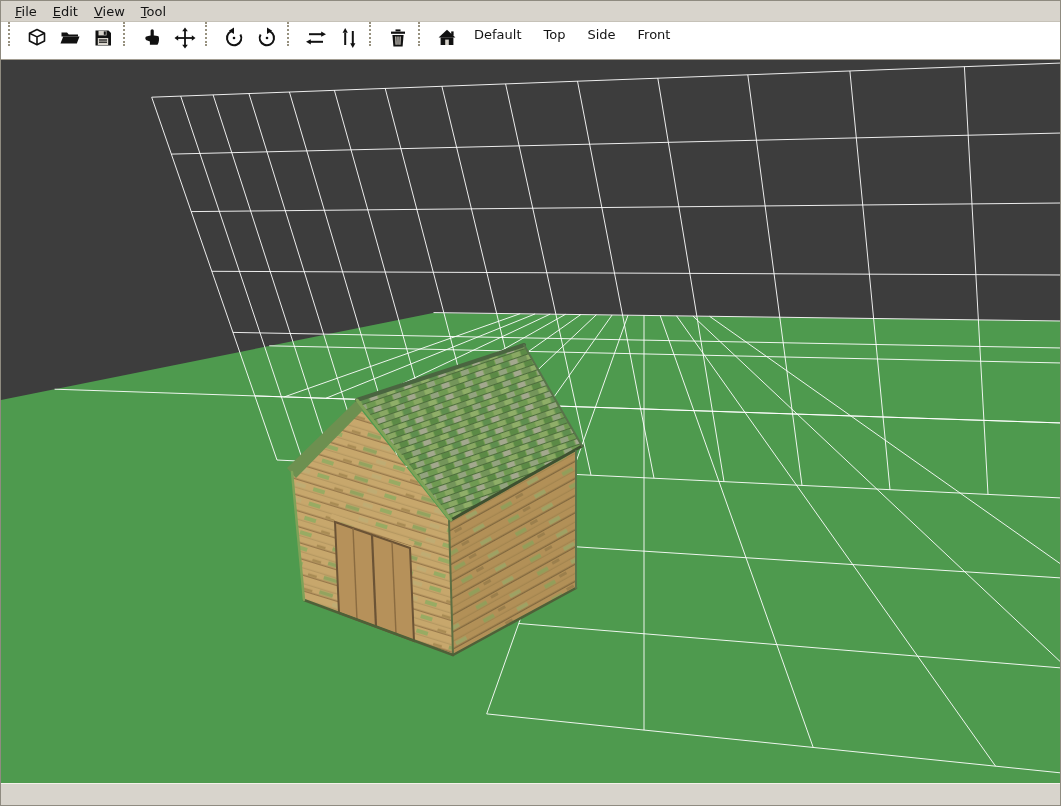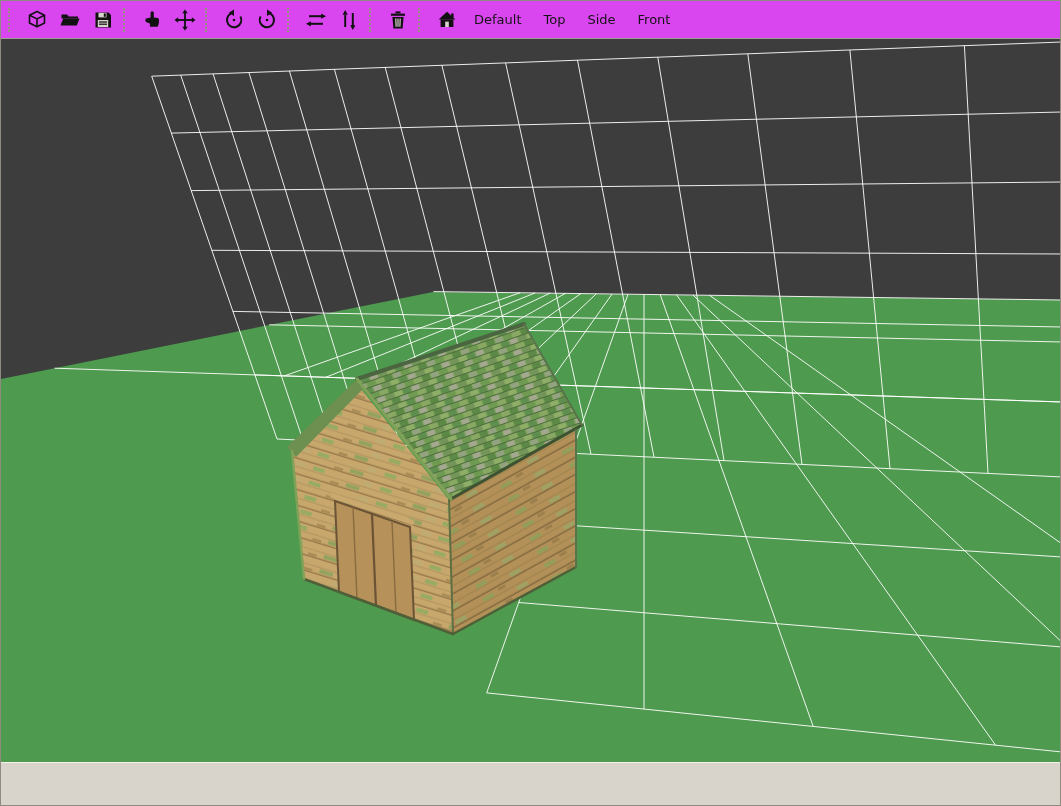--- a/index.html
+++ b/index.html
@@ -4,36 +4,42 @@
 <style>
   html,body{margin:0;padding:0;}
   body{width:1061px;height:806px;overflow:hidden;background:#d8d4cc;
        font-family:"DejaVu Sans","Liberation Sans",sans-serif;}
   .window{width:1061px;height:806px;box-sizing:border-box;border:1px solid #8f8b80;
           display:flex;flex-direction:column;background:#d8d4cc;}
   .menubar{height:20px;display:flex;align-items:center;padding-left:6px;
            font-size:13px;color:#141414;background:#d8d4cc;border-bottom:1px solid #c6c2b8;}
   .menu-item{padding:1px 8px;cursor:default;}
   .menu-item u{text-decoration:underline;}
-  .toolbar{height:37px;display:flex;align-items:center;background:#d946ef;
+  .toolbar{height:37px;display:flex;background:#ffffff;
            border-bottom:1px solid #a29d92;padding-left:3px;}
   .grip{width:4px;height:24px;border-left:2px dotted #97917f;margin:0 6px 0 4px;}
   .tbtn{width:31px;height:29px;display:flex;align-items:center;justify-content:center;
         border:1px solid transparent;border-radius:2px;}
   .tbtn svg{display:block;}
   .vbtn{padding:4px 10px;font-size:13px;color:#141414;border:1px solid transparent;border-radius:2px;}
   .viewport{position:relative;height:723px;background:#3d3d3d;overflow:hidden;}
   .viewport svg{display:block;}
   .statusbar{flex:1;background:#d8d4cc;border-top:1px solid #f4f1ea;}
 </style>
 </head>
 <body>
 
 <div class="window">
 
+  <div class="menubar">
+    <div class="menu-item"><u>F</u>ile</div>
+    <div class="menu-item"><u>E</u>dit</div>
+    <div class="menu-item"><u>V</u>iew</div>
+    <div class="menu-item"><u>T</u>ool</div>
+  </div>
 
   <div class="toolbar">
     <div class="grip"></div>
 
     <div class="tbtn">
       <span>
           <svg width="22" height="22" viewBox="0 0 22 22">
             <g fill="none" stroke="#111" stroke-width="1.6" stroke-linejoin="round">
               <path d="M11 2.5 18.5 6.2 18.5 14 11 17.7 3.5 14 3.5 6.2 Z"></path>
               <path d="M3.5 6.2 11 9.9 18.5 6.2 M11 9.9 V17.7"></path>

